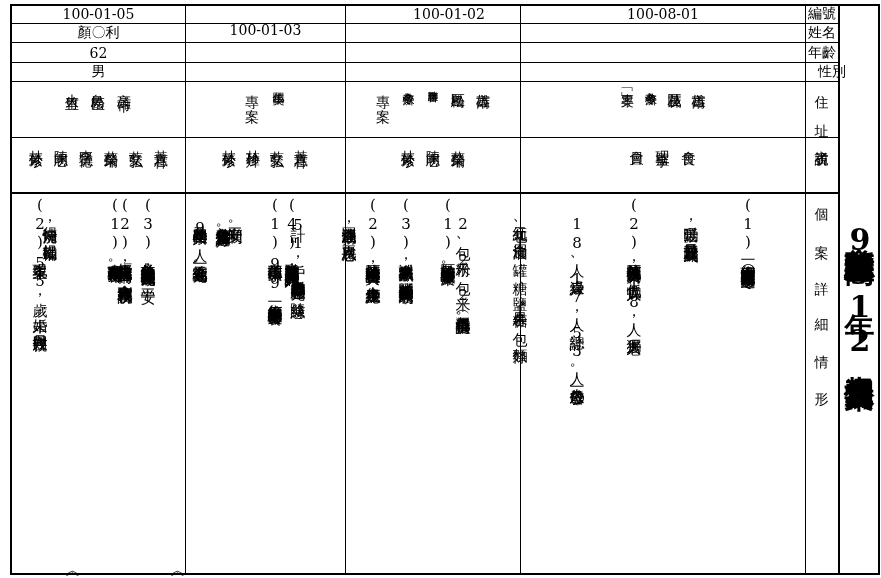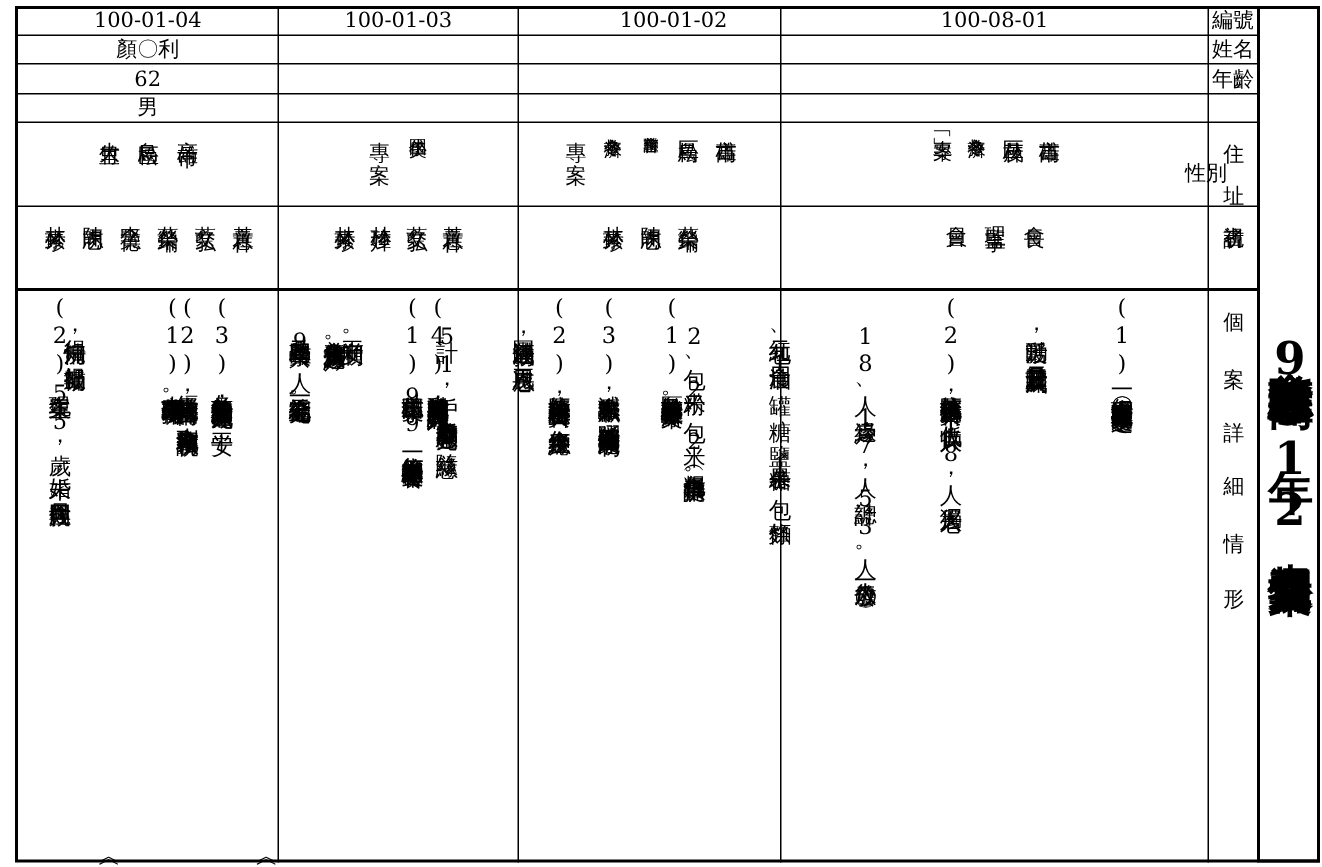--- a/index.html
+++ b/index.html
@@ -47,21 +47,21 @@
 <div class="hline" style="left:10px;width:828px;top:192px;height:2px;"></div>
 
 <div class="vline" style="left:185px;top:4px;height:571px;"></div>
 <div class="vline" style="left:345px;top:4px;height:571px;"></div>
 <div class="vline" style="left:520px;top:4px;height:571px;"></div>
 <div class="vline" style="left:805px;top:4px;height:571px;"></div>
 
 <div class="cell lbl" style="left:806px;top:5px;width:32px;height:18px;">編號</div>
 <div class="cell lbl" style="left:806px;top:24px;width:32px;height:18px;">姓名</div>
 <div class="cell lbl" style="left:806px;top:43px;width:32px;height:19px;">年齡</div>
-<div class="cell lbl" style="left:788px;top:63px;width:32px;height:18px;margin-top:44px;">性別</div>
+<div class="cell lbl" style="left:816px;top:63px;width:32px;height:18px;">性別</div>
 <div class="vcell" style="left:806px;top:84px;width:32px;height:53px;">
   <span class="label-stack">住　　址</span>
 </div>
 <div class="vcell" style="left:806px;top:140px;width:32px;height:52px;">
   <span class="label-stack" style="line-height:16px;">訪視者</span>
 </div>
 <div class="vcell" style="left:806px;top:196px;width:32px;height:378px;">
   <span class="label-stack" style="letter-spacing:3px;">個　　案　　詳　　細　　情　　形</span>
 </div>
 
@@ -124,21 +124,21 @@
   <div class="detail" style="height:372px;line-height:25px;">
     <span class="item">(1)鳥松區慈善聯誼會冬令救濟專案。</span>
     <span class="item">(2)依據鳥松區慈善聯誼會提供資料，今年度邊緣戶總</span>
     <span class="item" style="padding-top:19px;">計51戶，每戶發放春節慰問金二〇〇〇元，隨緣慈</span>
     <span class="item" style="padding-top:19px;">善會負責發放大竹里邊緣戶。</span>
     <span class="item">(3)各慈善會按規定贊助本活動金額九〇〇〇元，平安。</span>
     <span class="sig">《隨緣》</span>
   </div>
 </div>
 
-<div class="cell" style="left:186px;top:5px;width:159px;height:18px;font-size:14px;">100-01-03</div>
+<div class="cell" style="left:186px;top:21px;width:159px;height:18px;font-size:14px;">100-01-03</div>
 <div class="cell" style="left:186px;top:24px;width:159px;height:18px;"></div>
 <div class="cell" style="left:186px;top:43px;width:159px;height:19px;"></div>
 <div class="cell" style="left:186px;top:63px;width:159px;height:18px;"></div>
 <div class="vcell" style="left:186px;top:83px;width:159px;height:54px;">
   <div class="vtext" style="font-size:14px;line-height:26px;letter-spacing:0;">
     <span class="col" style="font-size:12px;">仁美國小</span>
     <span class="col">專　案</span>
   </div>
 </div>
 <div class="vcell" style="left:186px;top:139px;width:159px;height:53px;">
@@ -153,21 +153,21 @@
   <div class="detail" style="height:372px;line-height:25px;">
     <span class="item">(1)高雄市仁美國小99年度第一學期無力繳交營養午餐</span>
     <span class="item" style="padding-top:19px;">及學雜費同學共9人，總金額為七二一五元。</span>
     <span class="item">(2)經由古校長來電告知詳情，本會亦實地到校作訪視</span>
     <span class="item" style="padding-top:19px;">得知情況，提報補助。</span>
     
     
   </div>
 </div>
 
-<div class="cell" style="left:12px;top:5px;width:173px;height:18px;font-size:14px;">100-01-04</div>
+<div class="cell" style="left:12px;top:5px;width:173px;height:18px;font-size:14px;">100-01-05</div>
 <div class="cell" style="left:12px;top:24px;width:173px;height:18px;font-size:14px;">顏〇利</div>
 <div class="cell" style="left:12px;top:43px;width:173px;height:19px;font-size:14px;">62</div>
 <div class="cell" style="left:12px;top:63px;width:173px;height:18px;font-size:14px;">男</div>
 <div class="vcell" style="left:12px;top:83px;width:173px;height:54px;">
   <div class="vtext" style="font-size:14px;line-height:26px;letter-spacing:2px;">
     <span class="col">高雄市</span>
     <span class="col">鳥松區</span>
     <span class="col">大竹里</span>
   </div>
 </div>

